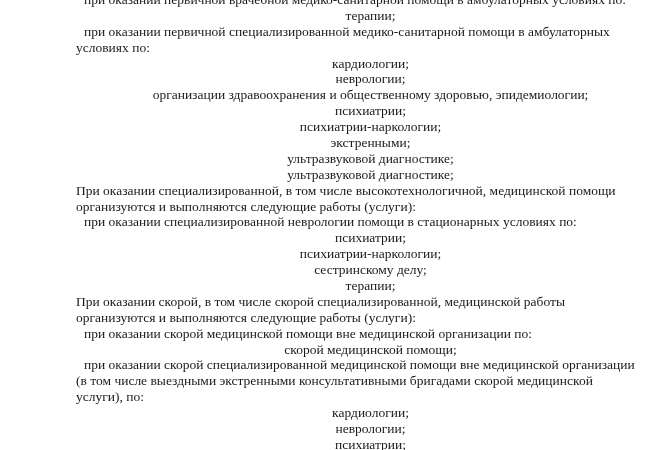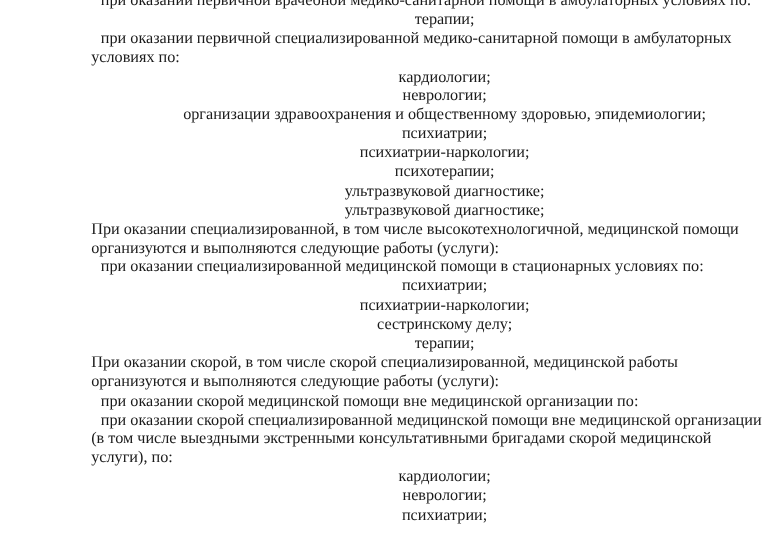--- a/index.html
+++ b/index.html
@@ -37,32 +37,33 @@
 <div class="doc">
   <div class="line hang">при оказании первичной врачебной медико-санитарной помощи в амбулаторных условиях по:</div>
   <div class="line item">терапии;</div>
   <div class="line hang">при оказании первичной специализированной медико-санитарной помощи в амбулаторных</div>
   <div class="line base">условиях по:</div>
   <div class="line item">кардиологии;</div>
   <div class="line item">неврологии;</div>
   <div class="line item">организации здравоохранения и общественному здоровью, эпидемиологии;</div>
   <div class="line item">психиатрии;</div>
   <div class="line item">психиатрии-наркологии;</div>
-  <div class="line item">психотерапии;</div>
+  <div class="line item">экстренными;</div>
   <div class="line item">ультразвуковой диагностике;</div>
   <div class="line item">ультразвуковой диагностике;</div>
   <div class="line base">При оказании специализированной, в том числе высокотехнологичной, медицинской помощи</div>
   <div class="line base">организуются и выполняются следующие работы (услуги):</div>
-  <div class="line hang">при оказании специализированной медицинской помощи в стационарных условиях по:</div>
+  <div class="line hang">при оказании специализированной неврологии помощи в стационарных условиях по:</div>
   <div class="line item">психиатрии;</div>
   <div class="line item">психиатрии-наркологии;</div>
   <div class="line item">сестринскому делу;</div>
   <div class="line item">терапии;</div>
   <div class="line base">При оказании скорой, в том числе скорой специализированной, медицинской работы</div>
   <div class="line base">организуются и выполняются следующие работы (услуги):</div>
   <div class="line hang">при оказании скорой медицинской помощи вне медицинской организации по:</div>
+  <div class="line item">скорой медицинской помощи;</div>
   <div class="line hang">при оказании скорой специализированной медицинской помощи вне медицинской организации</div>
   <div class="line base">(в том числе выездными экстренными консультативными бригадами скорой медицинской</div>
   <div class="line base">услуги), по:</div>
   <div class="line item">кардиологии;</div>
   <div class="line item">неврологии;</div>
   <div class="line item">психиатрии;</div>
 </div>
 
 </body></html>

